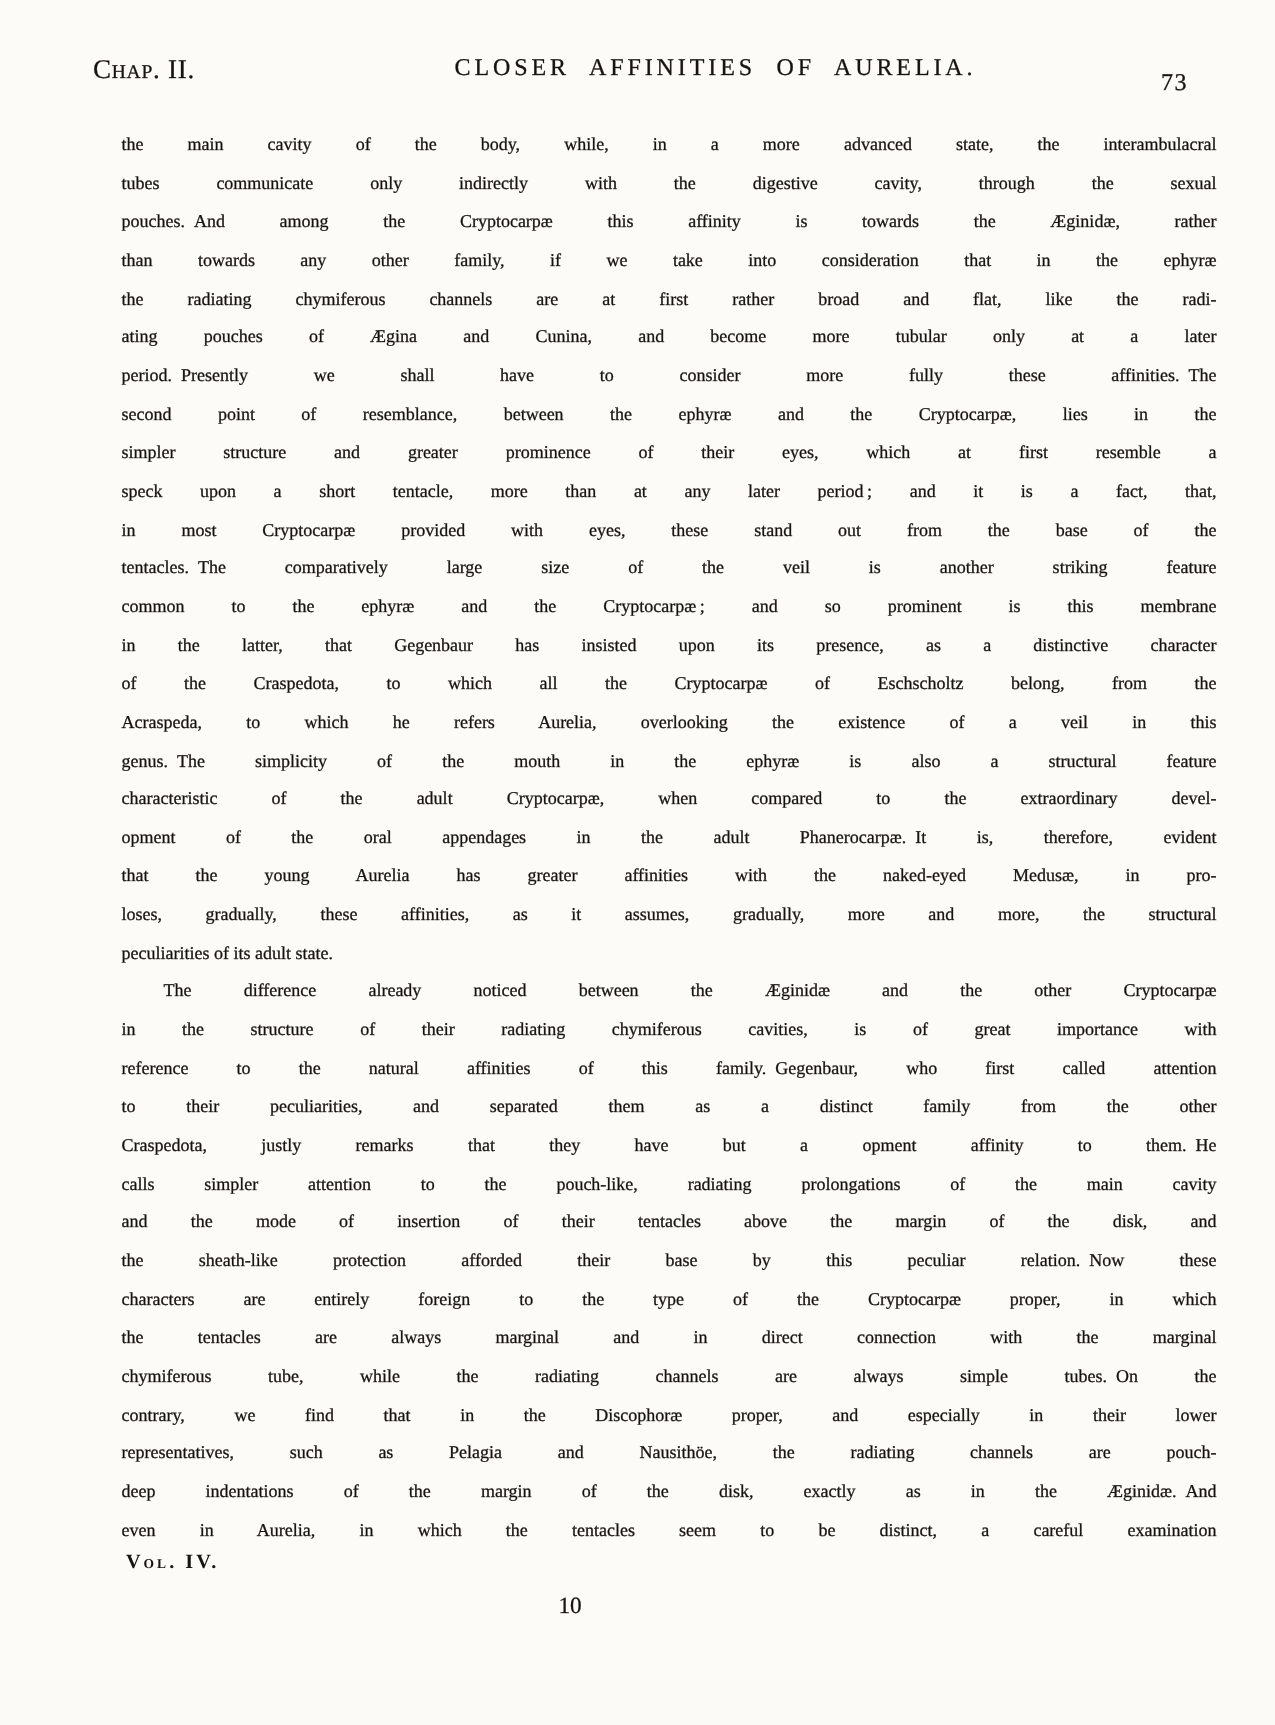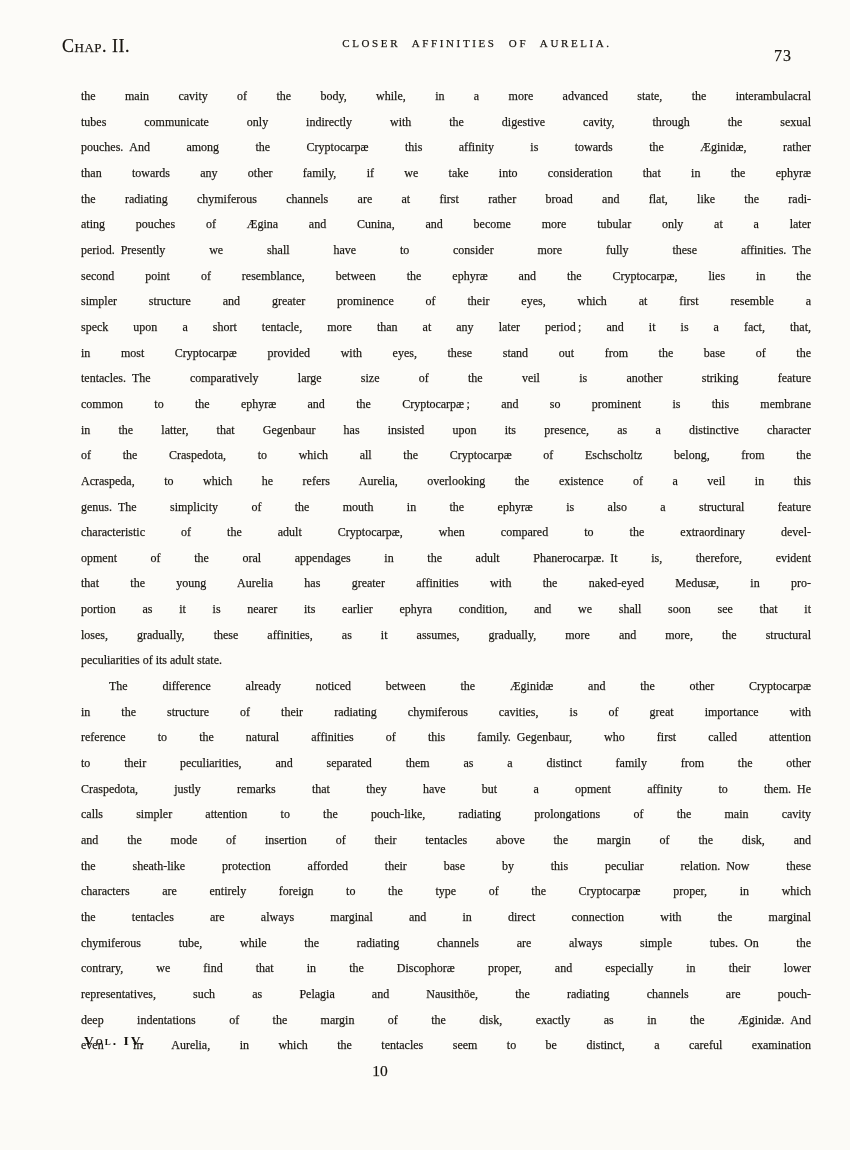--- a/index.html
+++ b/index.html
@@ -31,21 +31,21 @@
   .chapter-label {
     width: 160px;
     font-size: 18px;
     font-variant: small-caps;
     letter-spacing: 0.5px;
     white-space: nowrap;
   }
   .head-title {
     flex: 1;
     text-align: center;
-    font-size: 11px;
+    font-size: 16px;
     letter-spacing: 2.6px;
     word-spacing: 7px;
     padding-top: 1px;
     white-space: nowrap;
   }
   .page-number {
     width: 60px;
     text-align: right;
     font-size: 16px;
     letter-spacing: 1px;
@@ -124,21 +124,20 @@
       <div class="text-line justified">in most Cryptocarpæ provided with eyes, these stand out from the base of the</div>
       <div class="text-line justified">tentacles. The comparatively large size of the veil is another striking feature</div>
       <div class="text-line justified">common to the ephyræ and the Cryptocarpæ ; and so prominent is this membrane</div>
       <div class="text-line justified">in the latter, that Gegenbaur has insisted upon its presence, as a distinctive character</div>
       <div class="text-line justified">of the Craspedota, to which all the Cryptocarpæ of Eschscholtz belong, from the</div>
       <div class="text-line justified">Acraspeda, to which he refers Aurelia, overlooking the existence of a veil in this</div>
       <div class="text-line justified">genus. The simplicity of the mouth in the ephyræ is also a structural feature</div>
       <div class="text-line justified">characteristic of the adult Cryptocarpæ, when compared to the extraordinary devel-</div>
       <div class="text-line justified">opment of the oral appendages in the adult Phanerocarpæ. It is, therefore, evident</div>
       <div class="text-line justified">that the young Aurelia has greater affinities with the naked-eyed Medusæ, in pro-</div>
-      <div class="text-line justified">portion as it is nearer its earlier ephyra condition, and we shall soon see that it</div>
       <div class="text-line justified">loses, gradually, these affinities, as it assumes, gradually, more and more, the structural</div>
       <div class="text-line">peculiarities of its adult state.</div>
       <div class="text-line justified indent">The difference already noticed between the Æginidæ and the other Cryptocarpæ</div>
       <div class="text-line justified">in the structure of their radiating chymiferous cavities, is of great importance with</div>
       <div class="text-line justified">reference to the natural affinities of this family. Gegenbaur, who first called attention</div>
       <div class="text-line justified">to their peculiarities, and separated them as a distinct family from the other</div>
       <div class="text-line justified">Craspedota, justly remarks that they have but a opment affinity to them. He</div>
       <div class="text-line justified">calls simpler attention to the pouch-like, radiating prolongations of the main cavity</div>
       <div class="text-line justified">and the mode of insertion of their tentacles above the margin of the disk, and</div>
       <div class="text-line justified">the sheath-like protection afforded their base by this peculiar relation. Now these</div>

